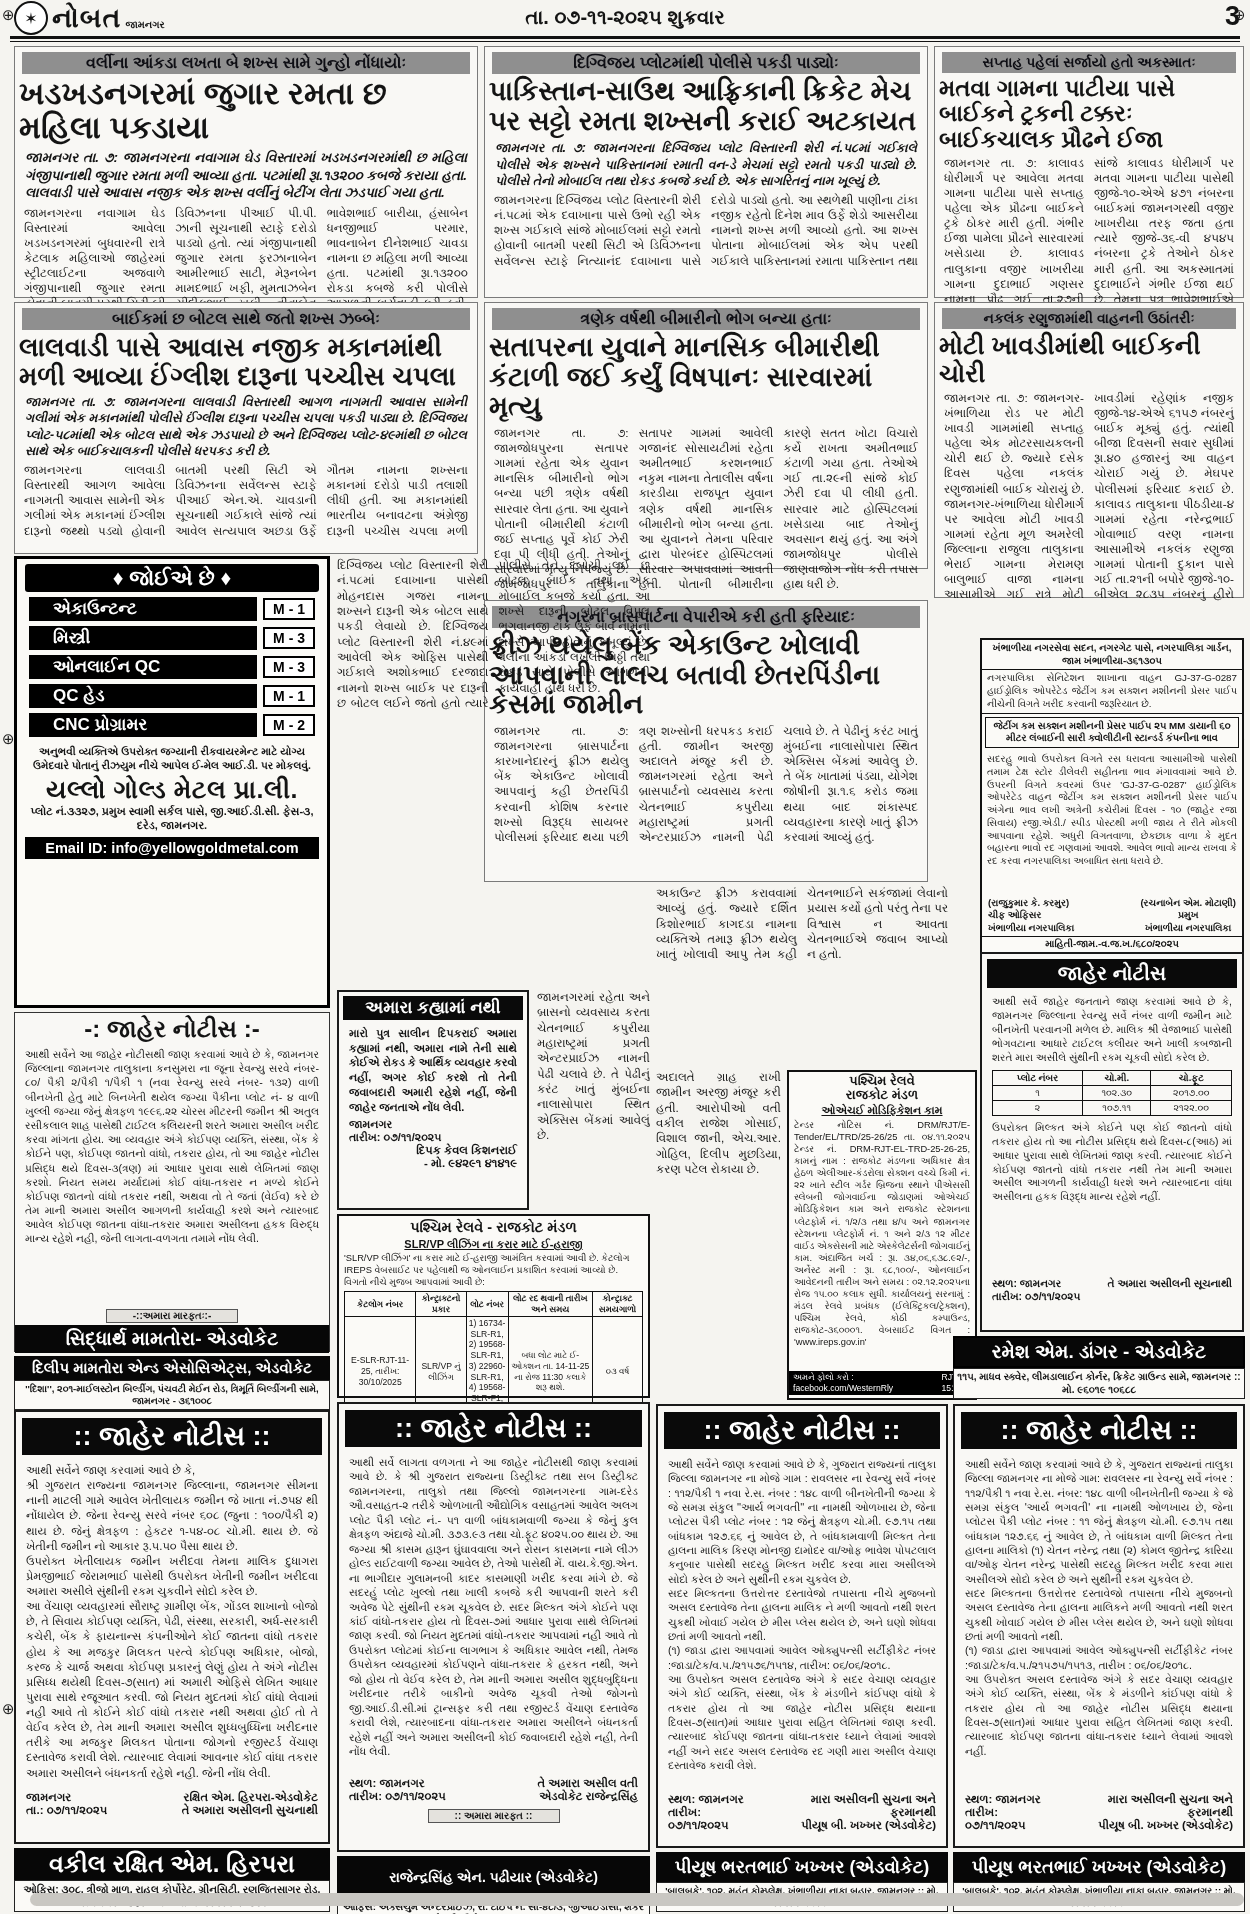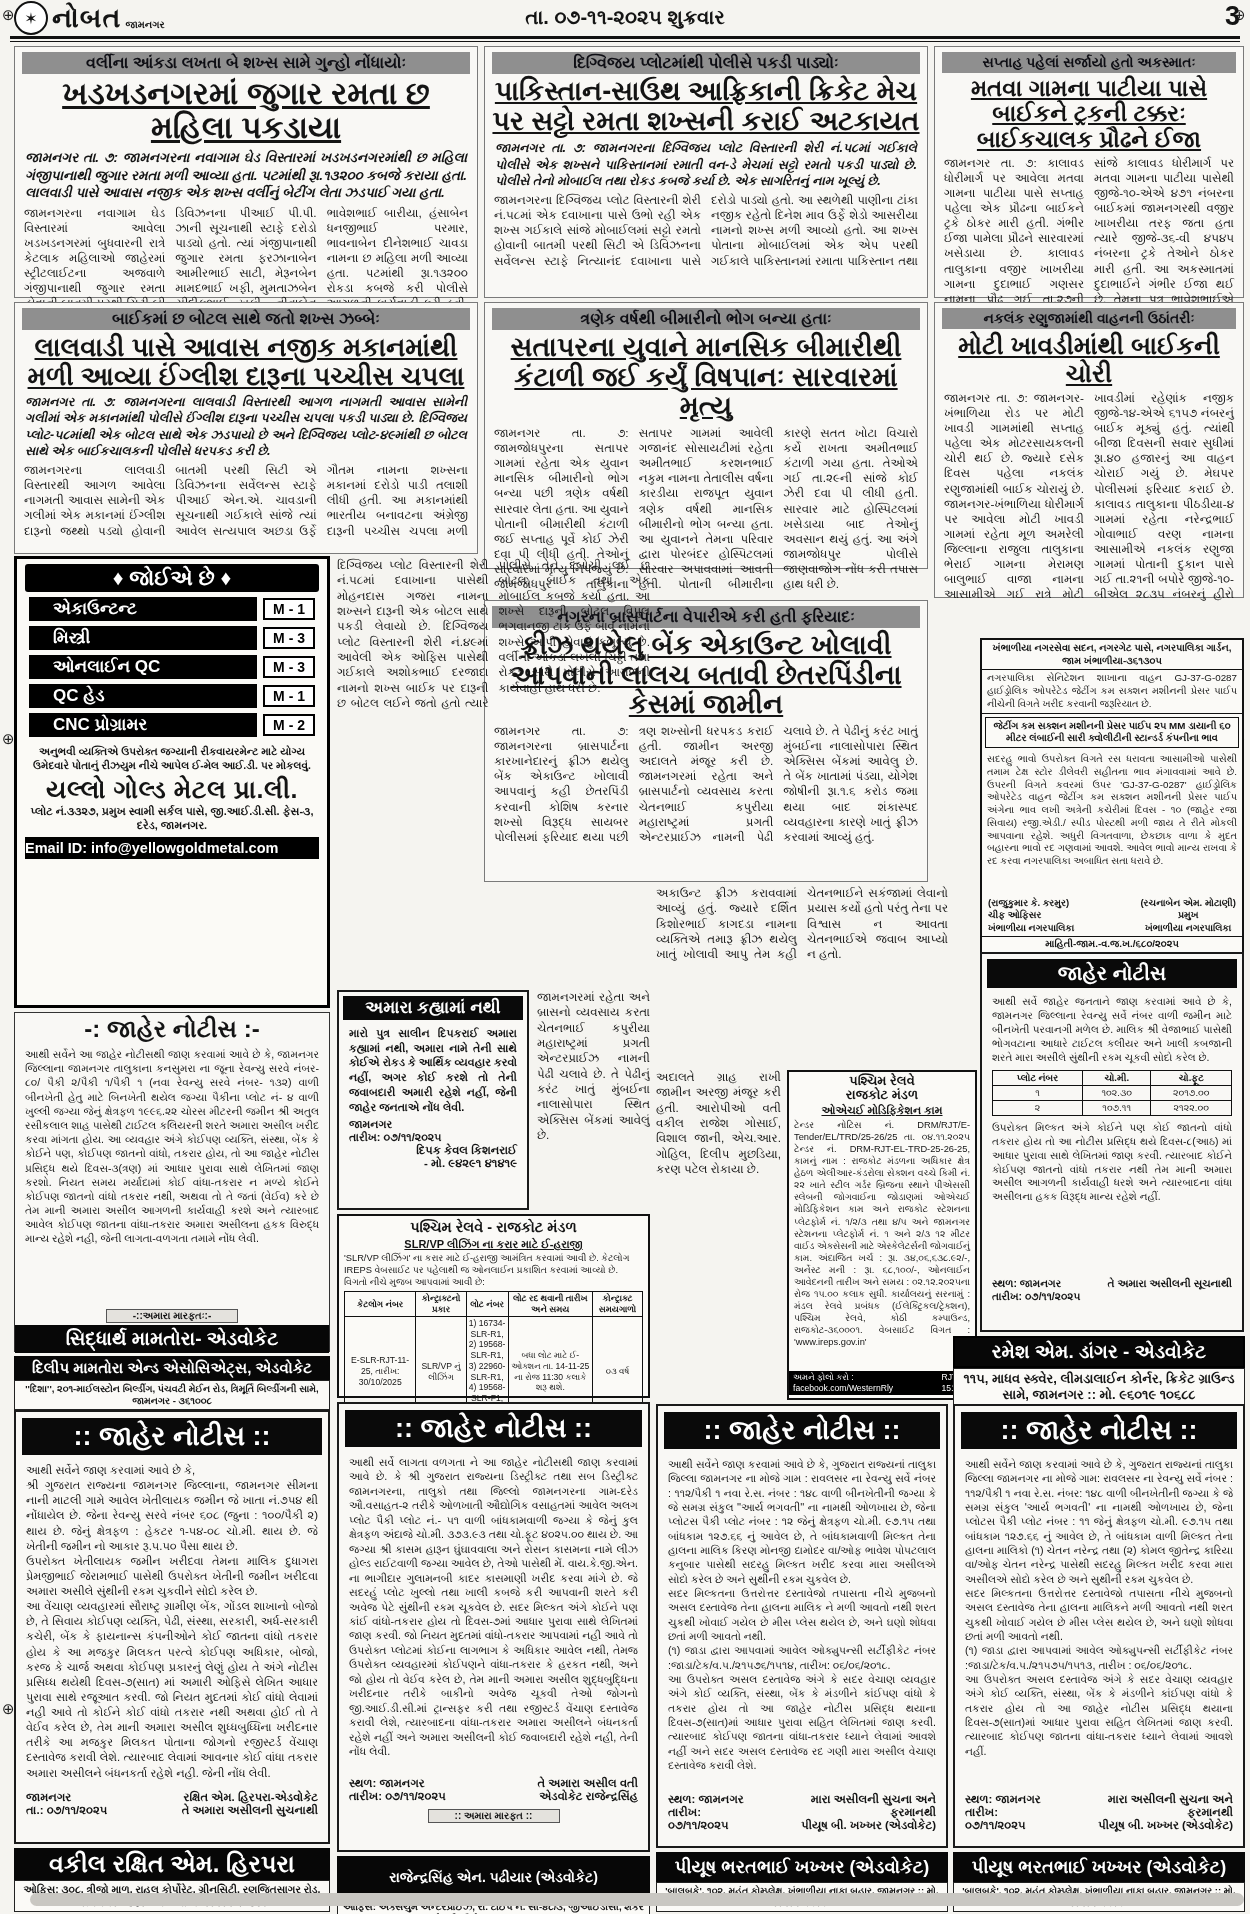--- a/index.html
+++ b/index.html
@@ -13,21 +13,21 @@
                align-items:center;justify-content:center;font-size:16px;font-weight:800;background:#fff;}
   .logo-main{font-size:27px;font-weight:800;letter-spacing:1px;}
   .logo-sub{font-size:10px;font-weight:700;align-self:flex-end;margin-bottom:3px;}
   .date-line{left:430px;top:6px;width:390px;text-align:center;font-size:20px;font-weight:800;}
   .page-num{left:1204px;top:1px;width:36px;text-align:right;font-size:27px;font-weight:800;}
   .rule{left:10px;top:36px;width:1230px;height:6px;border-top:3px solid #111;border-bottom:1px solid #111;}
   
   .art{border:1.5px solid #7a7a7a;background:#f9f8f5;}
   .kicker{background:#8f8f8f;color:#0e0e14;font-weight:800;text-align:center;
           font-size:16px;padding:2px 4px;margin:5px 7px 2px 7px;white-space:nowrap;overflow:hidden;}
-  .hl{font-weight:800;text-align:center;line-height:1.1;padding:1px 4px 2px;text-decoration:underline;}
+  .hl{font-weight:800;line-height:1.1;padding:1px 4px 2px;}
   .lead{font-weight:700;font-style:italic;font-size:13.5px;line-height:1.3;text-align:justify;padding:2px 10px;}
   .cols{font-size:11.8px;line-height:1.28;text-align:justify;padding:2px 9px 6px;column-gap:10px;}
   .c2{column-count:2;} .c3{column-count:3;}
   .txt{font-size:11.8px;line-height:1.3;text-align:justify;}
   .pre{white-space:pre-line;}
   
   .banner{background:#070707;color:#fff;font-weight:800;text-align:center;display:flex;
           align-items:center;justify-content:center;}
   .baddr{font-size:10.5px;font-weight:700;text-align:center;line-height:1.25;padding:2px 3px;
          border:1.5px solid #222;background:#fbfaf7;}
@@ -43,21 +43,21 @@
   .adbox{border:3px solid #000;background:#fbfaf6;}
   .adtitle{background:#000;color:#fff;font-weight:800;font-size:21px;text-align:center;
            margin:5px 8px;padding:2px 0;border-radius:3px;}
   .jrow{display:flex;justify-content:space-between;align-items:center;margin:5px 12px;}
   .jlabel{background:#000;color:#fff;font-weight:800;font-size:17px;padding:2px 24px;flex:1;}
   .jm{border:2.5px solid #000;background:#fff;color:#000;font-weight:800;font-size:14px;
       padding:1px 8px;margin-left:6px;}
   .jnote{font-size:10.5px;font-weight:700;text-align:center;padding:3px 8px;line-height:1.3;}
   .company{font-size:25px;font-weight:800;text-align:center;letter-spacing:0.5px;}
   .caddr{font-size:11px;font-weight:700;text-align:center;padding:0 6px;line-height:1.25;}
-  .email{background:#000;color:#fff;font-weight:800;font-size:14.5px;text-align:left;
+  .email{background:#000;color:#fff;font-weight:800;font-size:14.5px;text-align:center;
          margin:4px 8px;padding:3px 0;}
   
   .tbox{border:2px solid #111;background:#fbfaf7;font-size:9.3px;line-height:1.3;}
   .tbox table{border-collapse:collapse;width:calc(100% - 10px);margin:2px 5px;}
   .tbox th,.tbox td{border:1px solid #111;padding:1px 2px;text-align:center;vertical-align:middle;
                     font-size:8.6px;line-height:1.25;}
   .ttitle{font-weight:800;text-align:center;font-size:14.5px;padding:2px 0 0;}
   .tsub{font-weight:800;text-align:center;font-size:11px;text-decoration:underline;}
   .tfoot{background:#000;color:#fff;font-size:8.6px;display:flex;justify-content:space-between;
          align-items:center;padding:1px 4px;margin-top:2px;}
@@ -328,21 +328,21 @@
     <div class="nbody" style="font-size:10.4px;height:150px;overflow:hidden;">ઉપરોક્ત મિલ્કત અંગે કોઈને પણ કોઈ જાતનો વાંધો તકરાર હોય તો આ નોટીસ પ્રસિદ્ધ થયે દિવસ-૮(આઠ) માં આધાર પુરાવા સાથે લેખિતમાં જાણ કરવી. ત્યારબાદ કોઈને કોઈપણ જાતનો વાંધો તકરાર નથી તેમ માની અમારા અસીલ આગળની કાર્યવાહી ધરશે અને ત્યારબાદના વાંધા અસીલના હકક વિરૂદ્ધ માન્ય રહેશે નહીં.</div>
     <div class="sigrow" style="font-size:10.5px;">
       <span class="pre">સ્થળ: જામનગર
 તારીખ: ૦૭/૧૧/૨૦૨૫</span>
       <span class="pre" style="text-align:right;">તે અમારા અસીલની સૂચનાથી</span>
     </div>
   </div>
 
   <div class="abs" style="left:953px;top:1336px;width:292px;">
     <div class="banner" style="height:28px;font-size:19px;border:2px solid #000;">રમેશ એમ. ડાંગર - એડવોકેટ</div>
-    <div class="baddr" style="font-size:13px;">૧૧૫, માધવ સ્ક્વેર, લીમડાલાઈન કોર્નર, ક્રિકેટ ગ્રાઉન્ડ સામે, જામનગર :: મો. ૯૬૦૧૯ ૧૦૬૮૮</div>
+    <div class="baddr" style="font-size:10px;">૧૧૫, માધવ સ્ક્વેર, લીમડાલાઈન કોર્નર, ક્રિકેટ ગ્રાઉન્ડ સામે, જામનગર :: મો. ૯૬૦૧૯ ૧૦૬૮૮</div>
   </div>
 
   <div class="abs nbox" style="left:953px;top:1404px;width:292px;height:444px;">
     <div class="nhead">:: જાહેર નોટીસ ::</div>
     <div class="nbody pre" style="font-size:10.7px;height:330px;overflow:hidden;">આથી સર્વેને જાણ કરવામાં આવે છે કે, ગુજરાત રાજ્યનાં તાલુકા જિલ્લા જામનગર ના મોજે ગામ: રાવલસર ના રેવન્યુ સર્વે નંબર : ૧૧૨/પૈકી ૧ નવા રે.સ. નંબર: ૧૪૮ વાળી બીનખેતીની જગ્યા કે જે સમગ્ર સંકુલ 'આર્ય ભગવતી' ના નામથી ઓળખાય છે, જેના પ્લોટસ પૈકી પ્લોટ નંબર : ૧૧ જેનું ક્ષેત્રફળ ચો.મી. ૯૭.૧૫ તથા બાંધકામ ૧૨૭.૬૬ નું આવેલ છે, તે બાંધકામ વાળી મિલ્કત તેના હાલના માલિકો (૧) ચેતન નરેન્દ્ર તથા (૨) કોમલ જીતેન્દ્ર કારિયા વા/ઓફ ચેતન નરેન્દ્ર પાસેથી સદરહુ મિલ્કત ખરીદ કરવા મારા અસીલએ સોદો કરેલ છે અને સુથીની રકમ ચુકવેલ છે.
 સદર મિલ્કતના ઉત્તરોત્તર દસ્તાવેજો તપાસતા નીચે મુજબનો અસલ દસ્તાવેજ તેના હાલના માલિકને મળી આવતો નથી શરત ચુકથી ખોવાઈ ગયેલ છે મીસ પ્લેસ થયેલ છે, અને ઘણો શોધવા છતાં મળી આવતો નથી.
 (૧) જાડા દ્વારા આપવામાં આવેલ ઓક્યુપન્સી સર્ટીફીકેટ નંબર :જાડા/ટેક/વ.પ./૨૧૫૭૫/૧૫૧૩, તારીખ : ૦૬/૦૬/૨૦૧૮.
 આ ઉપરોક્ત અસલ દસ્તાવેજ અંગે કે સદર વેચાણ વ્યવહાર અંગે કોઈ વ્યક્તિ, સંસ્થા, બેંક કે મંડળીને કાંઈપણ વાંધો કે તકરાર હોય તો આ જાહેર નોટીસ પ્રસિદ્ધ થયાના દિવસ-૭(સાત)માં આધાર પુરાવા સહિત લેખિતમાં જાણ કરવી. ત્યારબાદ કોઈપણ જાતના વાંધા-તકરાર ધ્યાને લેવામાં આવશે નહીં.</div>
     <div class="sigrow">
       <span class="pre">સ્થળ: જામનગર

